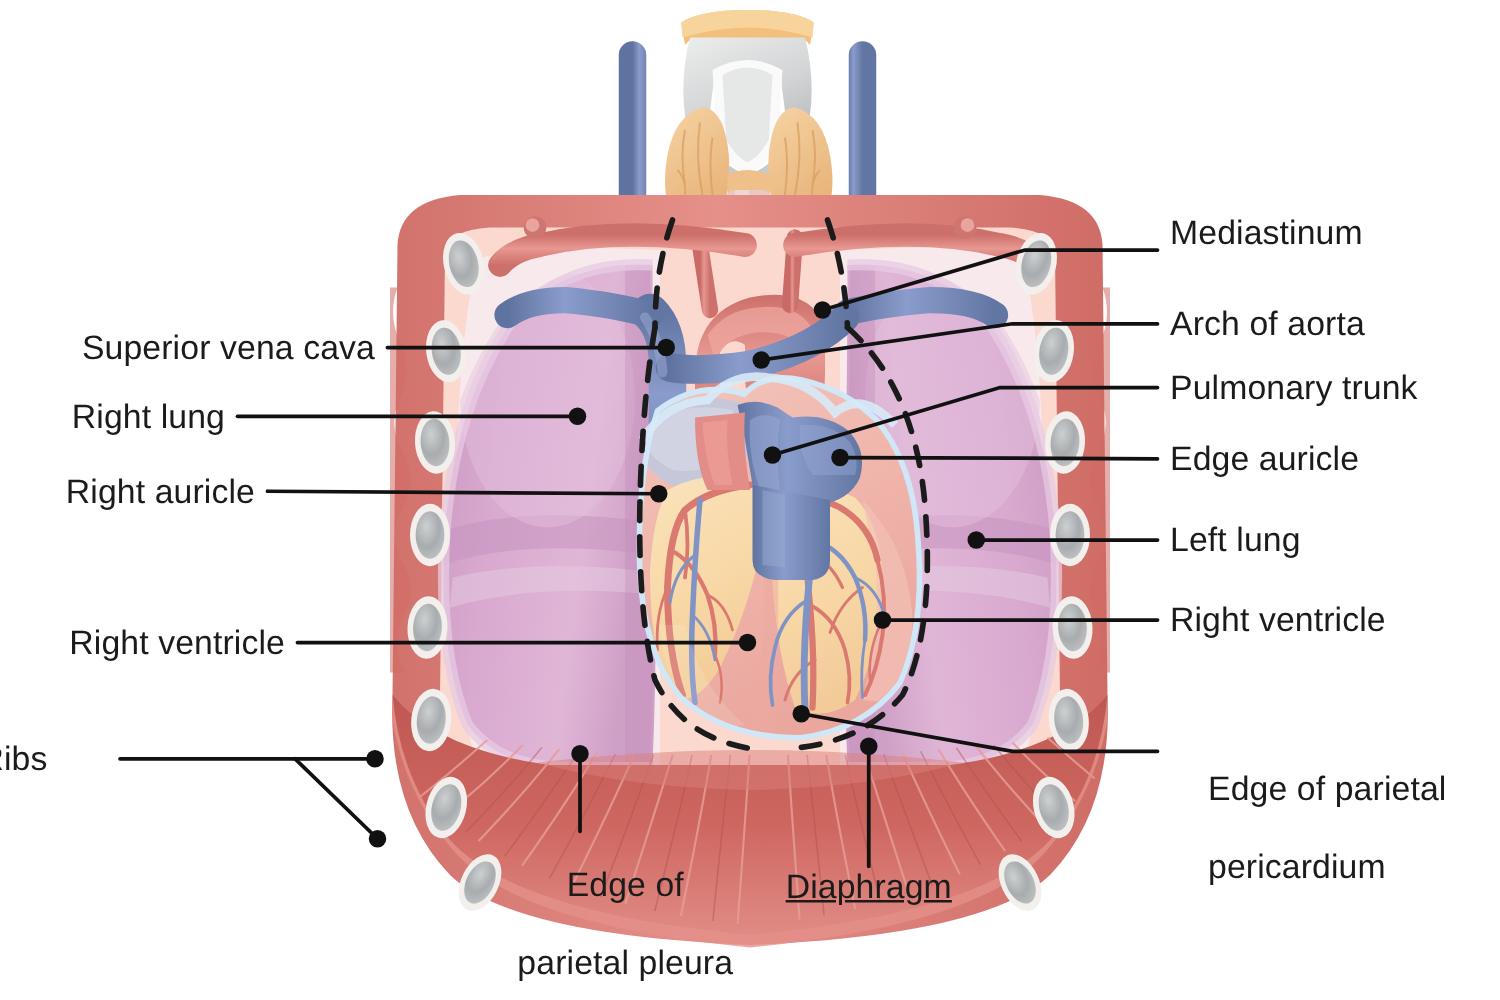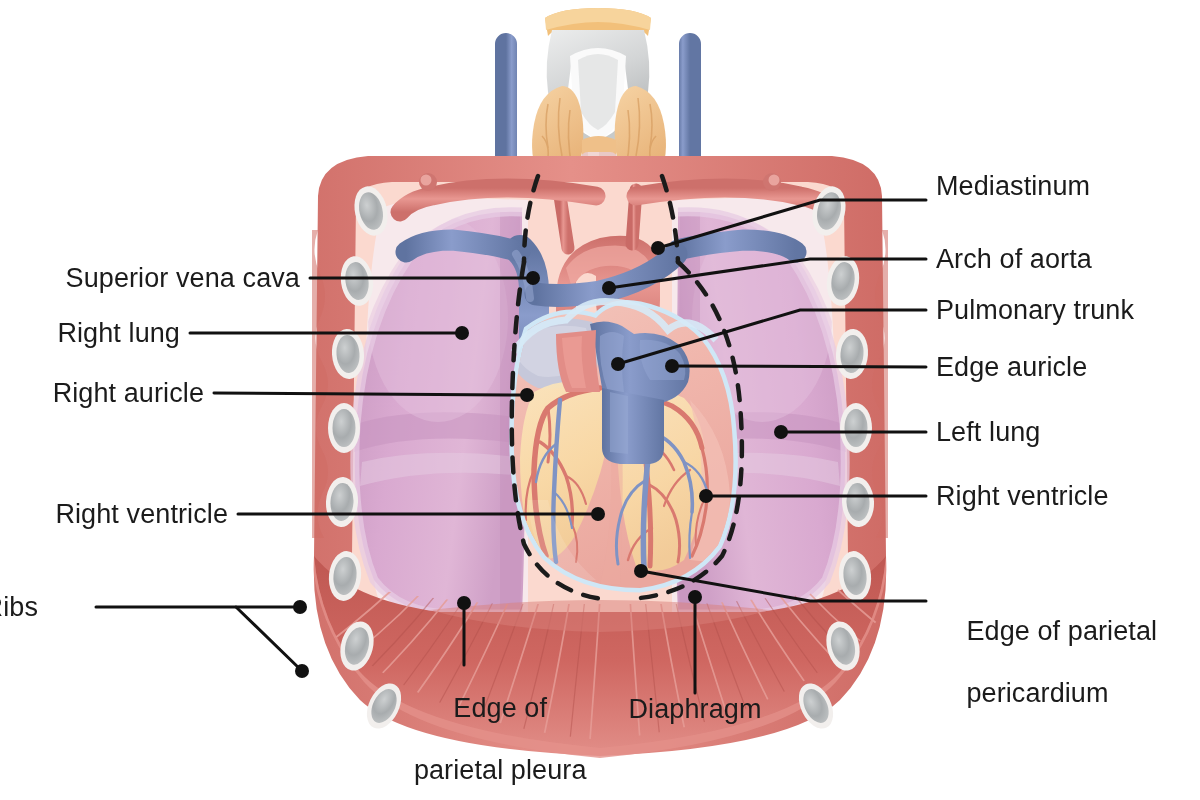--- a/index.html
+++ b/index.html
@@ -497,15 +497,15 @@
   <div class="lbl r" style="left:936px;top:481px;">Right ventricle</div>
   <div class="lbl r" style="left:936px;top:585px;">
     <span>Edge of parietal</span><br>
     <span>pericardium</span>
   </div>
 
   <div class="lbl c" style="left:380px;top:662px;width:210px;">
     <span>Edge of</span><br>
     <span>parietal pleura</span>
   </div>
-  <div class="lbl c" style="left:596px;top:694px;width:198px;">Diaphragm</div>
+  <div class="lbl c" style="left:596px;top:694px;width:198px;text-decoration:underline;">Diaphragm</div>
 
 </div>
 
 </body></html>

